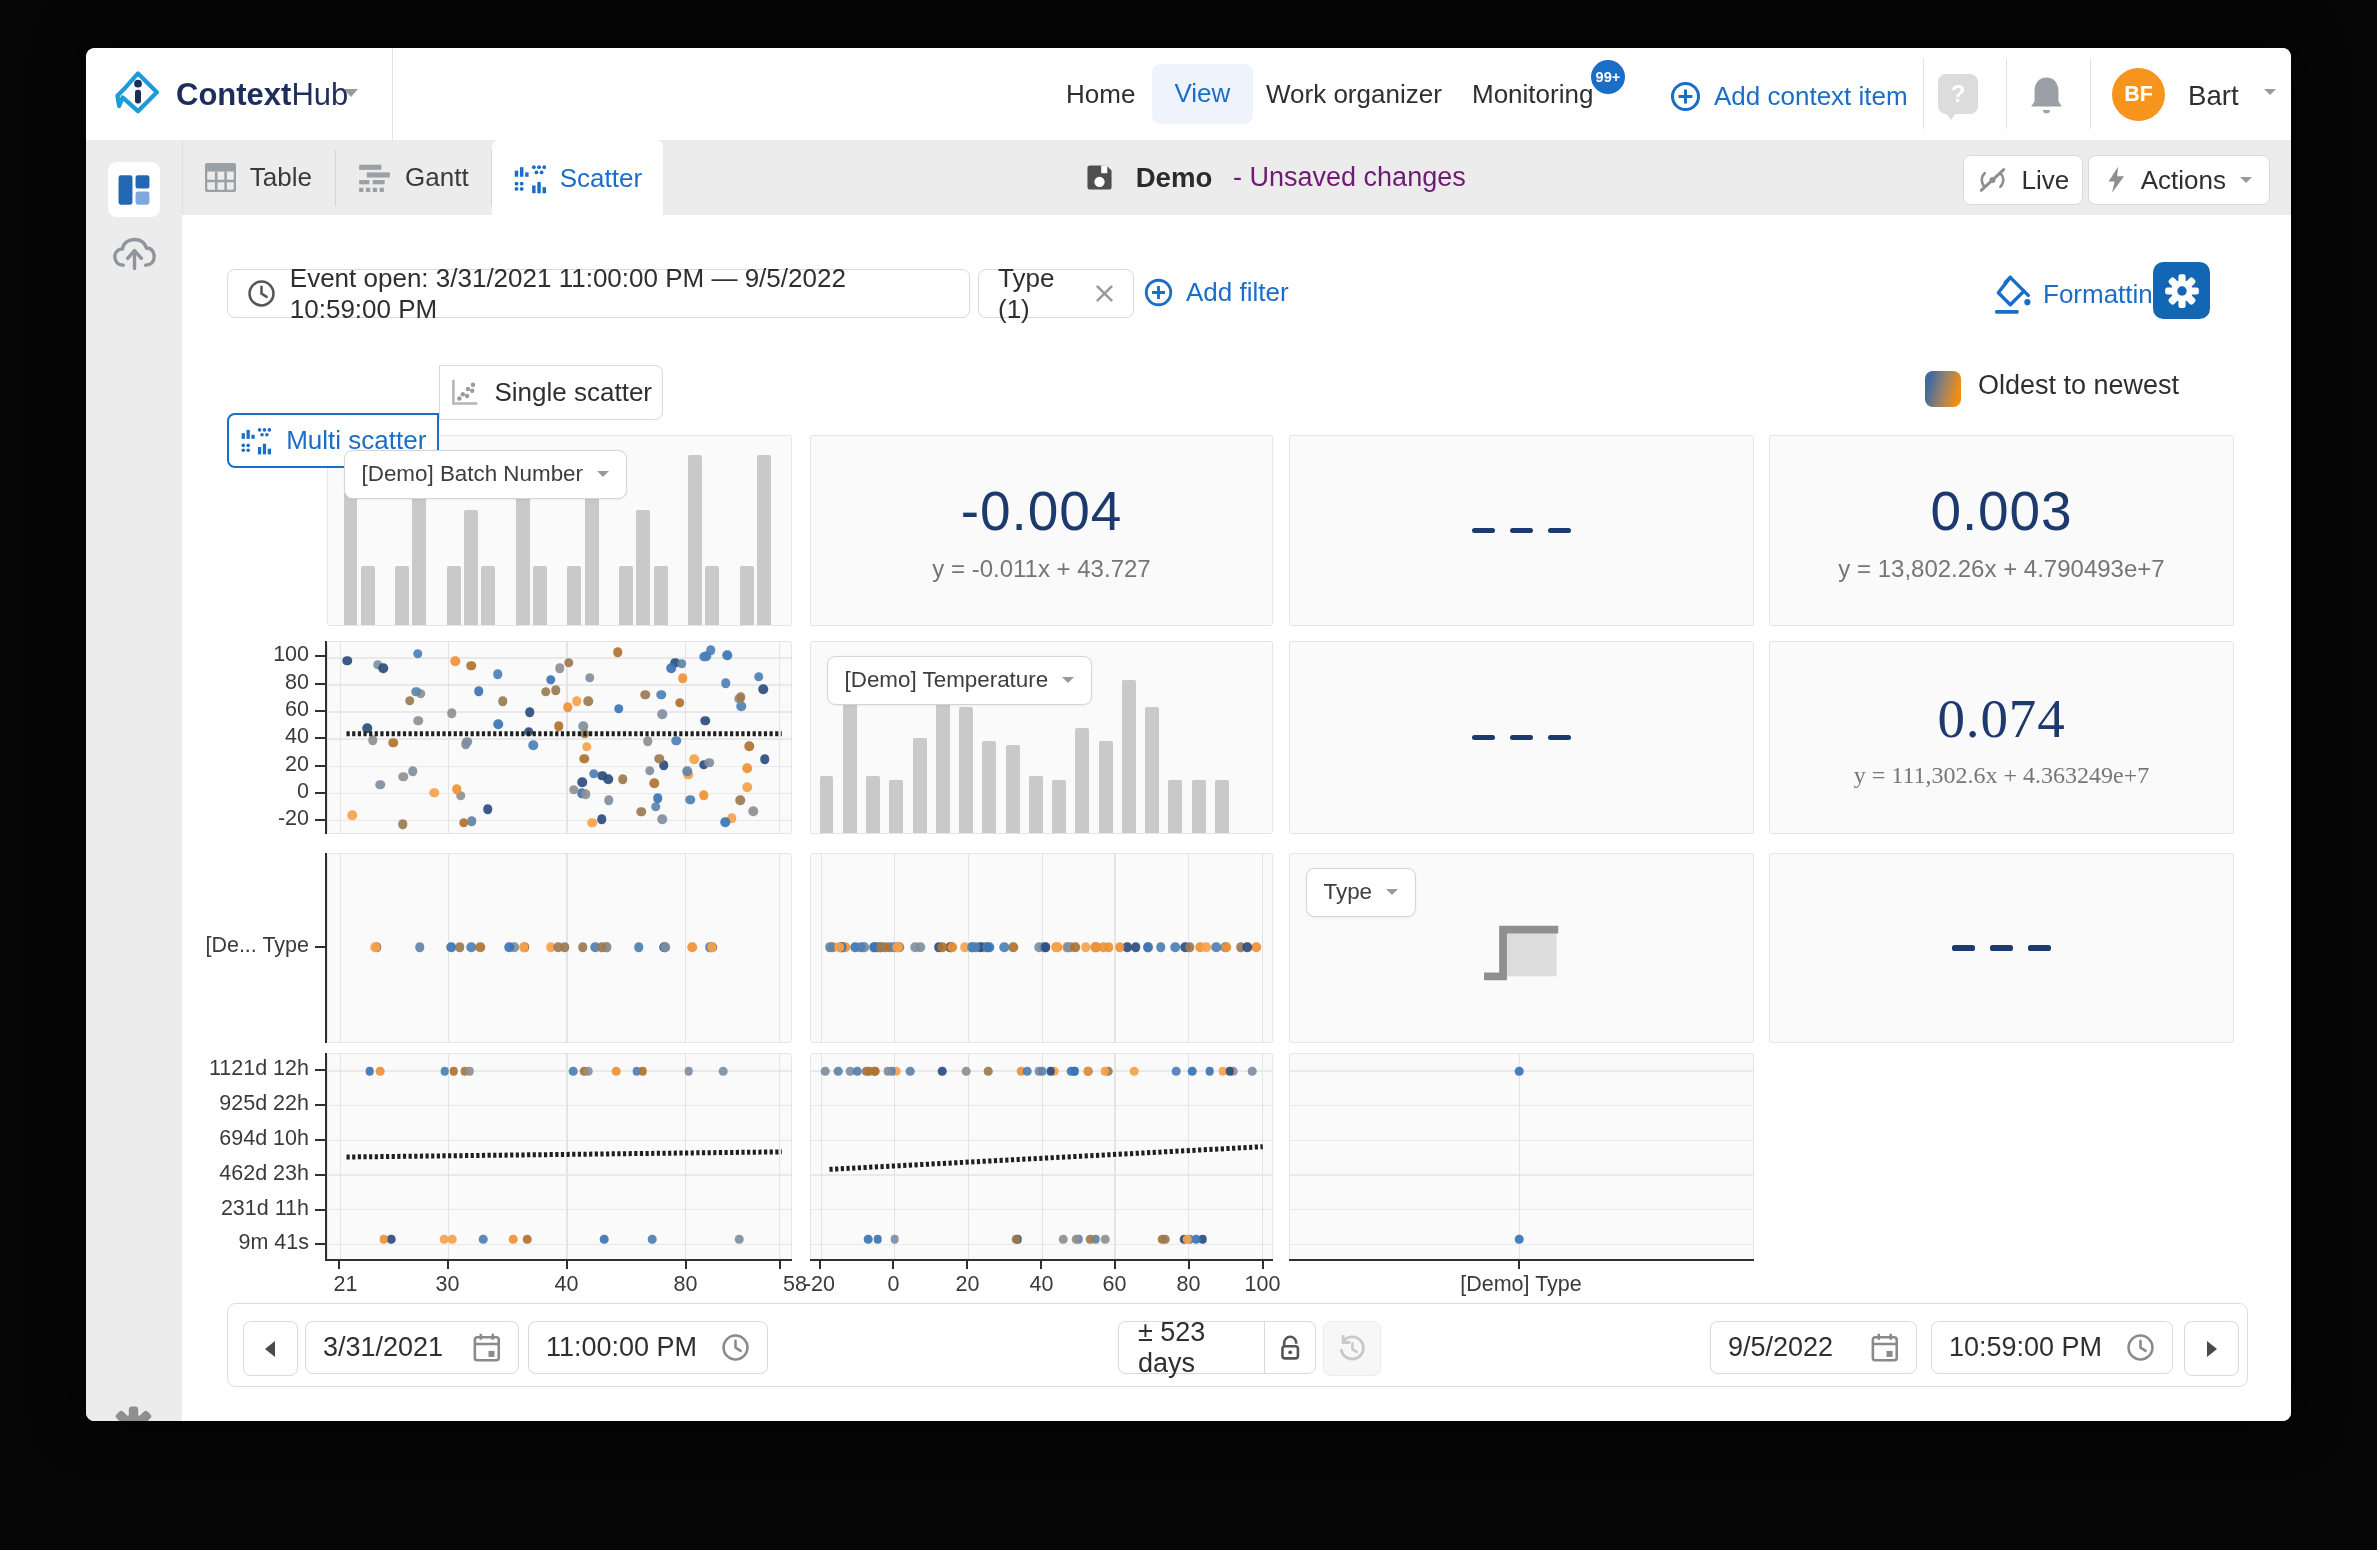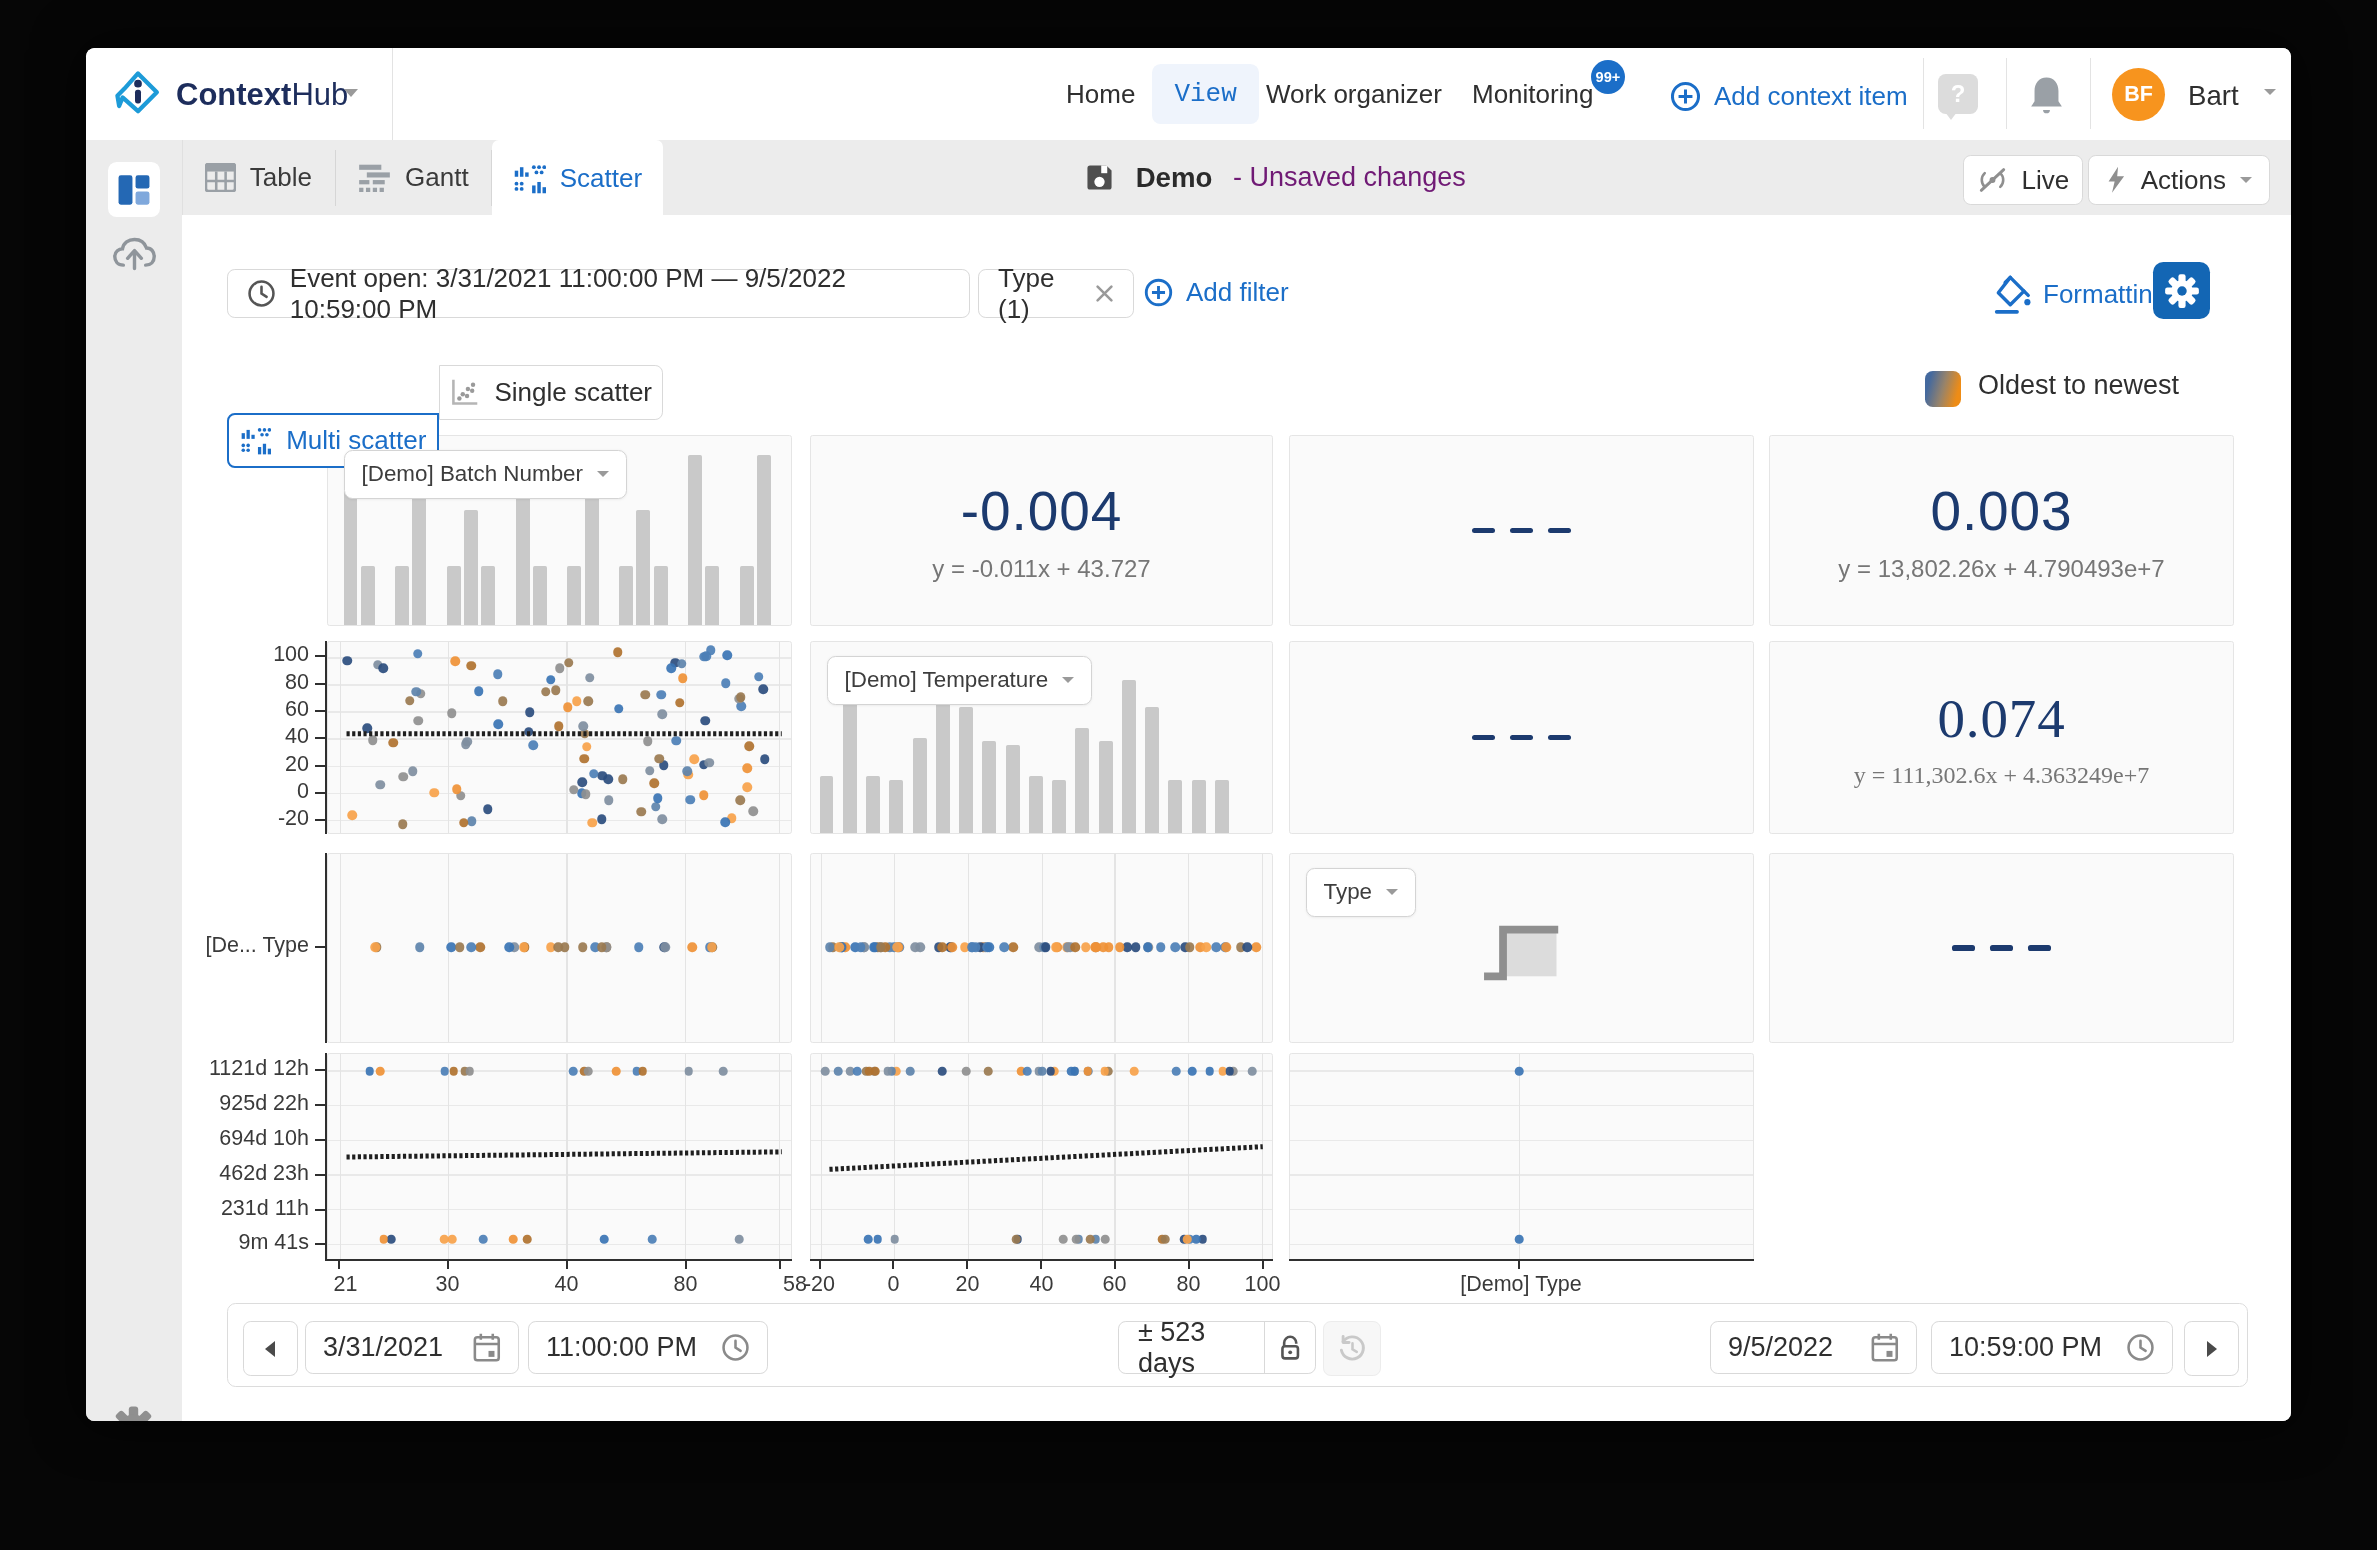--- a/index.html
+++ b/index.html
@@ -72,21 +72,21 @@
     </div>
     <div class="abs" style="left:90px;top:29px;font-size:31px;">
       <span class="brand-bold">Context</span><span class="brand-light">Hub</span>
     </div>
     <div class="caret abs" style="left:258px;top:41px;"></div>
     <div class="vdiv" style="left:306px;top:0;height:92px;"></div>
 
     <div class="nav-item" style="left:980px;">
         <span>Home</span>
       </div>
-    <div class="nav-item nav-active" style="left:1066px;font-family:Liberation Mono, monospace;">
+    <div class="nav-item nav-active" style="left:1066px;">
         <span>View</span>
       </div>
     <div class="nav-item" style="left:1180px;">
         <span>Work organizer</span>
       </div>
     <div class="nav-item" style="left:1386px;">
         <span>Monitoring</span>
       </div>
     <div class="badge" style="left:1505px;top:12px;">99+</div>
 

